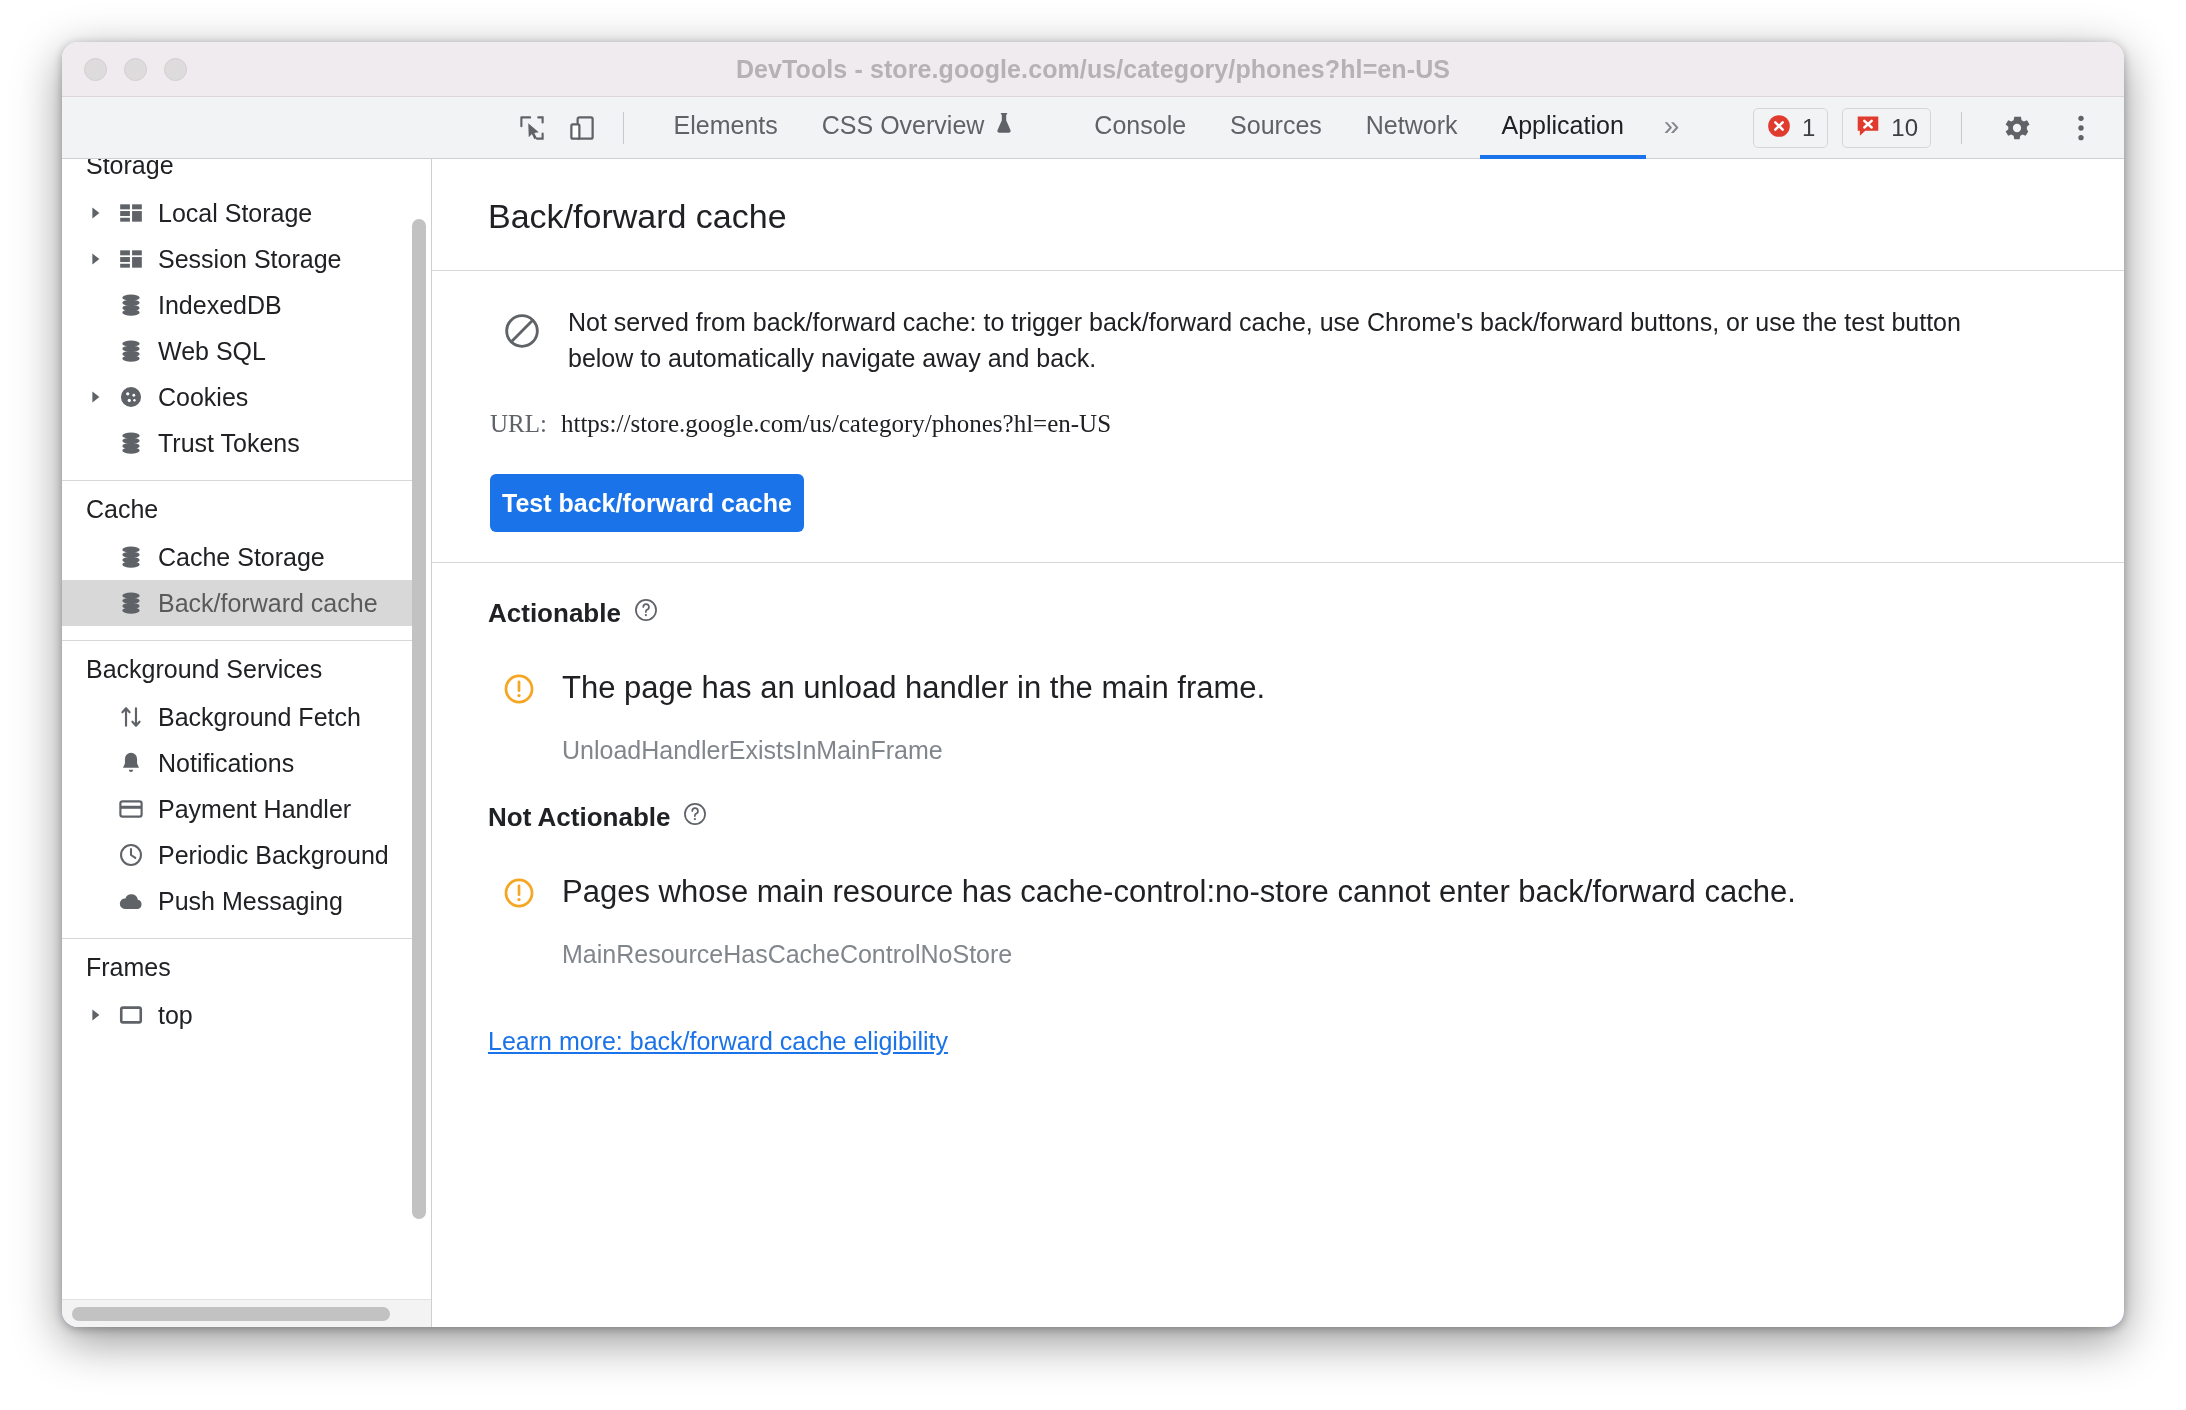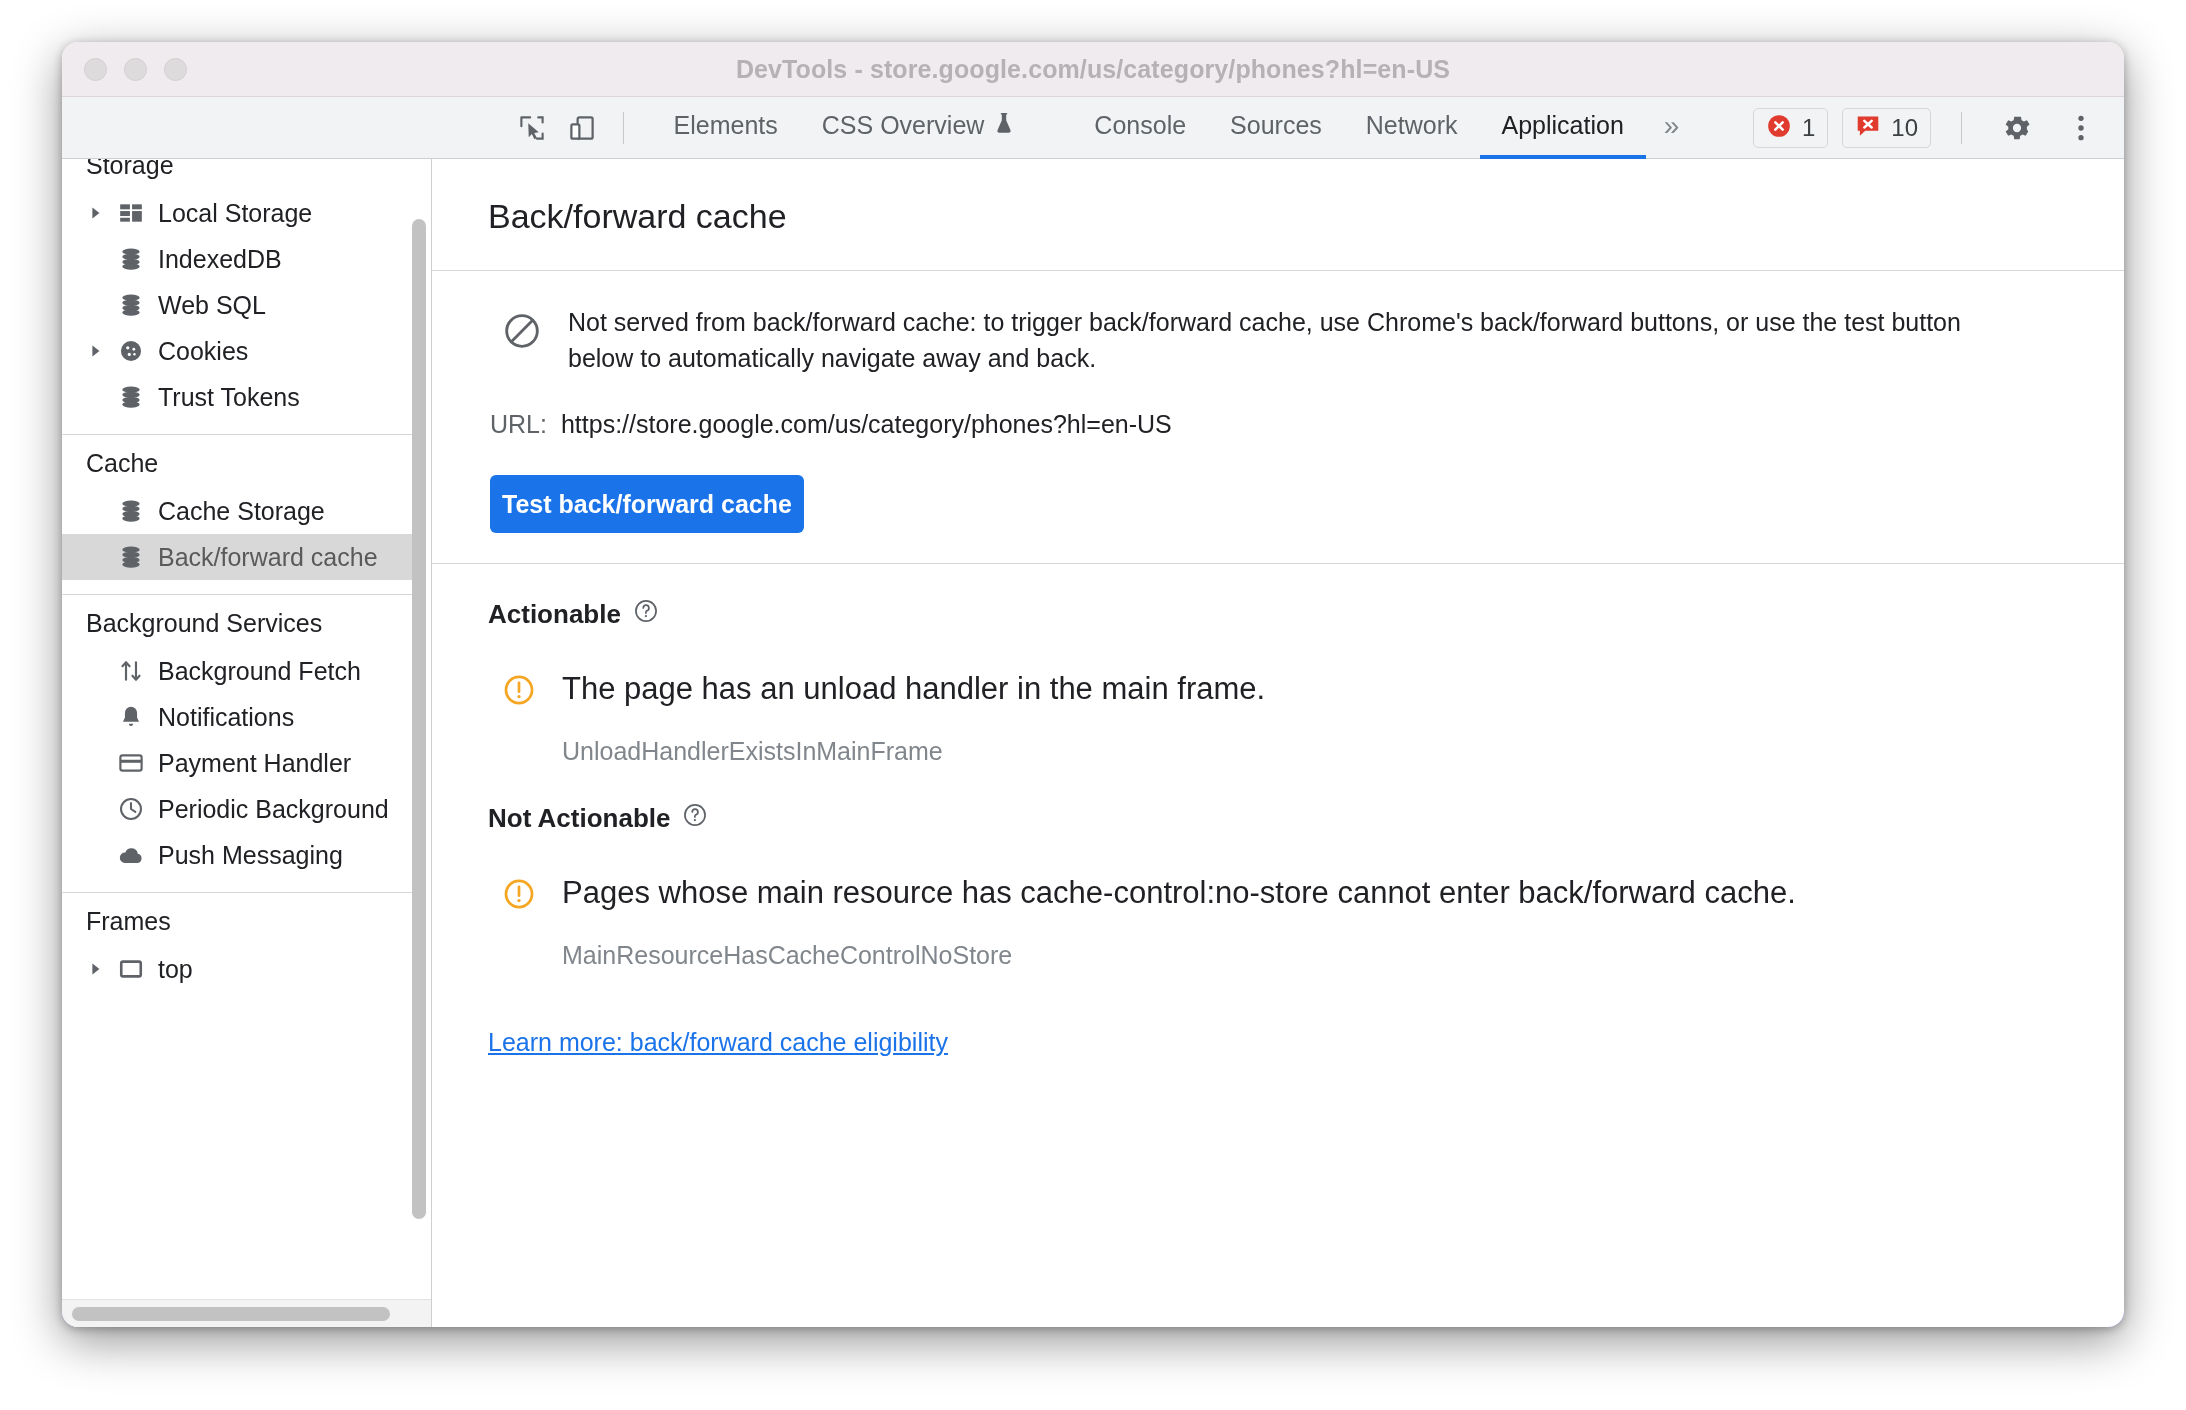--- a/index.html
+++ b/index.html
@@ -269,20 +269,21 @@
     color: #202124;
     line-height: 1.42;
     max-width: 1460px;
   }
   .url-row {
     display: flex;
     align-items: baseline;
     gap: 14px;
     padding-left: 2px;
     margin-top: 34px;
+    font-family: Liberation Serif, serif;
   }
   .url-label { font-size: 25px; color: #5f6368; }
   .url-value { font-size: 25px; color: #202124; }
 
   .btn-primary {
     margin-top: 36px;
     margin-left: 2px;
     display: inline-flex;
     align-items: center;
     justify-content: center;
@@ -439,20 +440,37 @@
                   <span class="sb-ico">
                     <svg width="26" height="26" viewBox="0 0 24 24">
                       <rect x="2" y="4" width="9" height="4.6" fill="#5f6368"></rect>
                       <rect x="13" y="4" width="9" height="4.6" fill="#5f6368"></rect>
                       <rect x="2" y="10.2" width="9" height="4.6" fill="#5f6368"></rect>
                       <rect x="13" y="10.2" width="9" height="9.8" fill="#5f6368"></rect>
                       <rect x="2" y="16.4" width="9" height="3.6" fill="#5f6368"></rect>
                     </svg>
                   </span>
                   <span class="sb-label">Local Storage</span>
+                </div>
+                <div class="sb-item">
+                  <span class="sb-arrow">
+                    <svg width="16" height="16" viewBox="0 0 16 16">
+                      <path d="M4.4 2.6l7 5.4-7 5.4z" fill="#5f6368"></path>
+                    </svg>
+                  </span>
+                  <span class="sb-ico">
+                    <svg width="26" height="26" viewBox="0 0 24 24">
+                      <rect x="2" y="4" width="9" height="4.6" fill="#5f6368"></rect>
+                      <rect x="13" y="4" width="9" height="4.6" fill="#5f6368"></rect>
+                      <rect x="2" y="10.2" width="9" height="4.6" fill="#5f6368"></rect>
+                      <rect x="13" y="10.2" width="9" height="9.8" fill="#5f6368"></rect>
+                      <rect x="2" y="16.4" width="9" height="3.6" fill="#5f6368"></rect>
+                    </svg>
+                  </span>
+                  <span class="sb-label">Session Storage</span>
                 </div>
                 <div class="sb-item">
                   <span class="sb-arrow empty">
                     <svg width="16" height="16" viewBox="0 0 16 16">
                       <path d="M4.4 2.6l7 5.4-7 5.4z" fill="#5f6368"></path>
                     </svg>
                   </span>
                   <span class="sb-ico">
                     <svg width="26" height="26" viewBox="0 0 24 24">
                       <ellipse cx="12" cy="5.2" rx="8" ry="2.9" fill="#5f6368"></ellipse>

